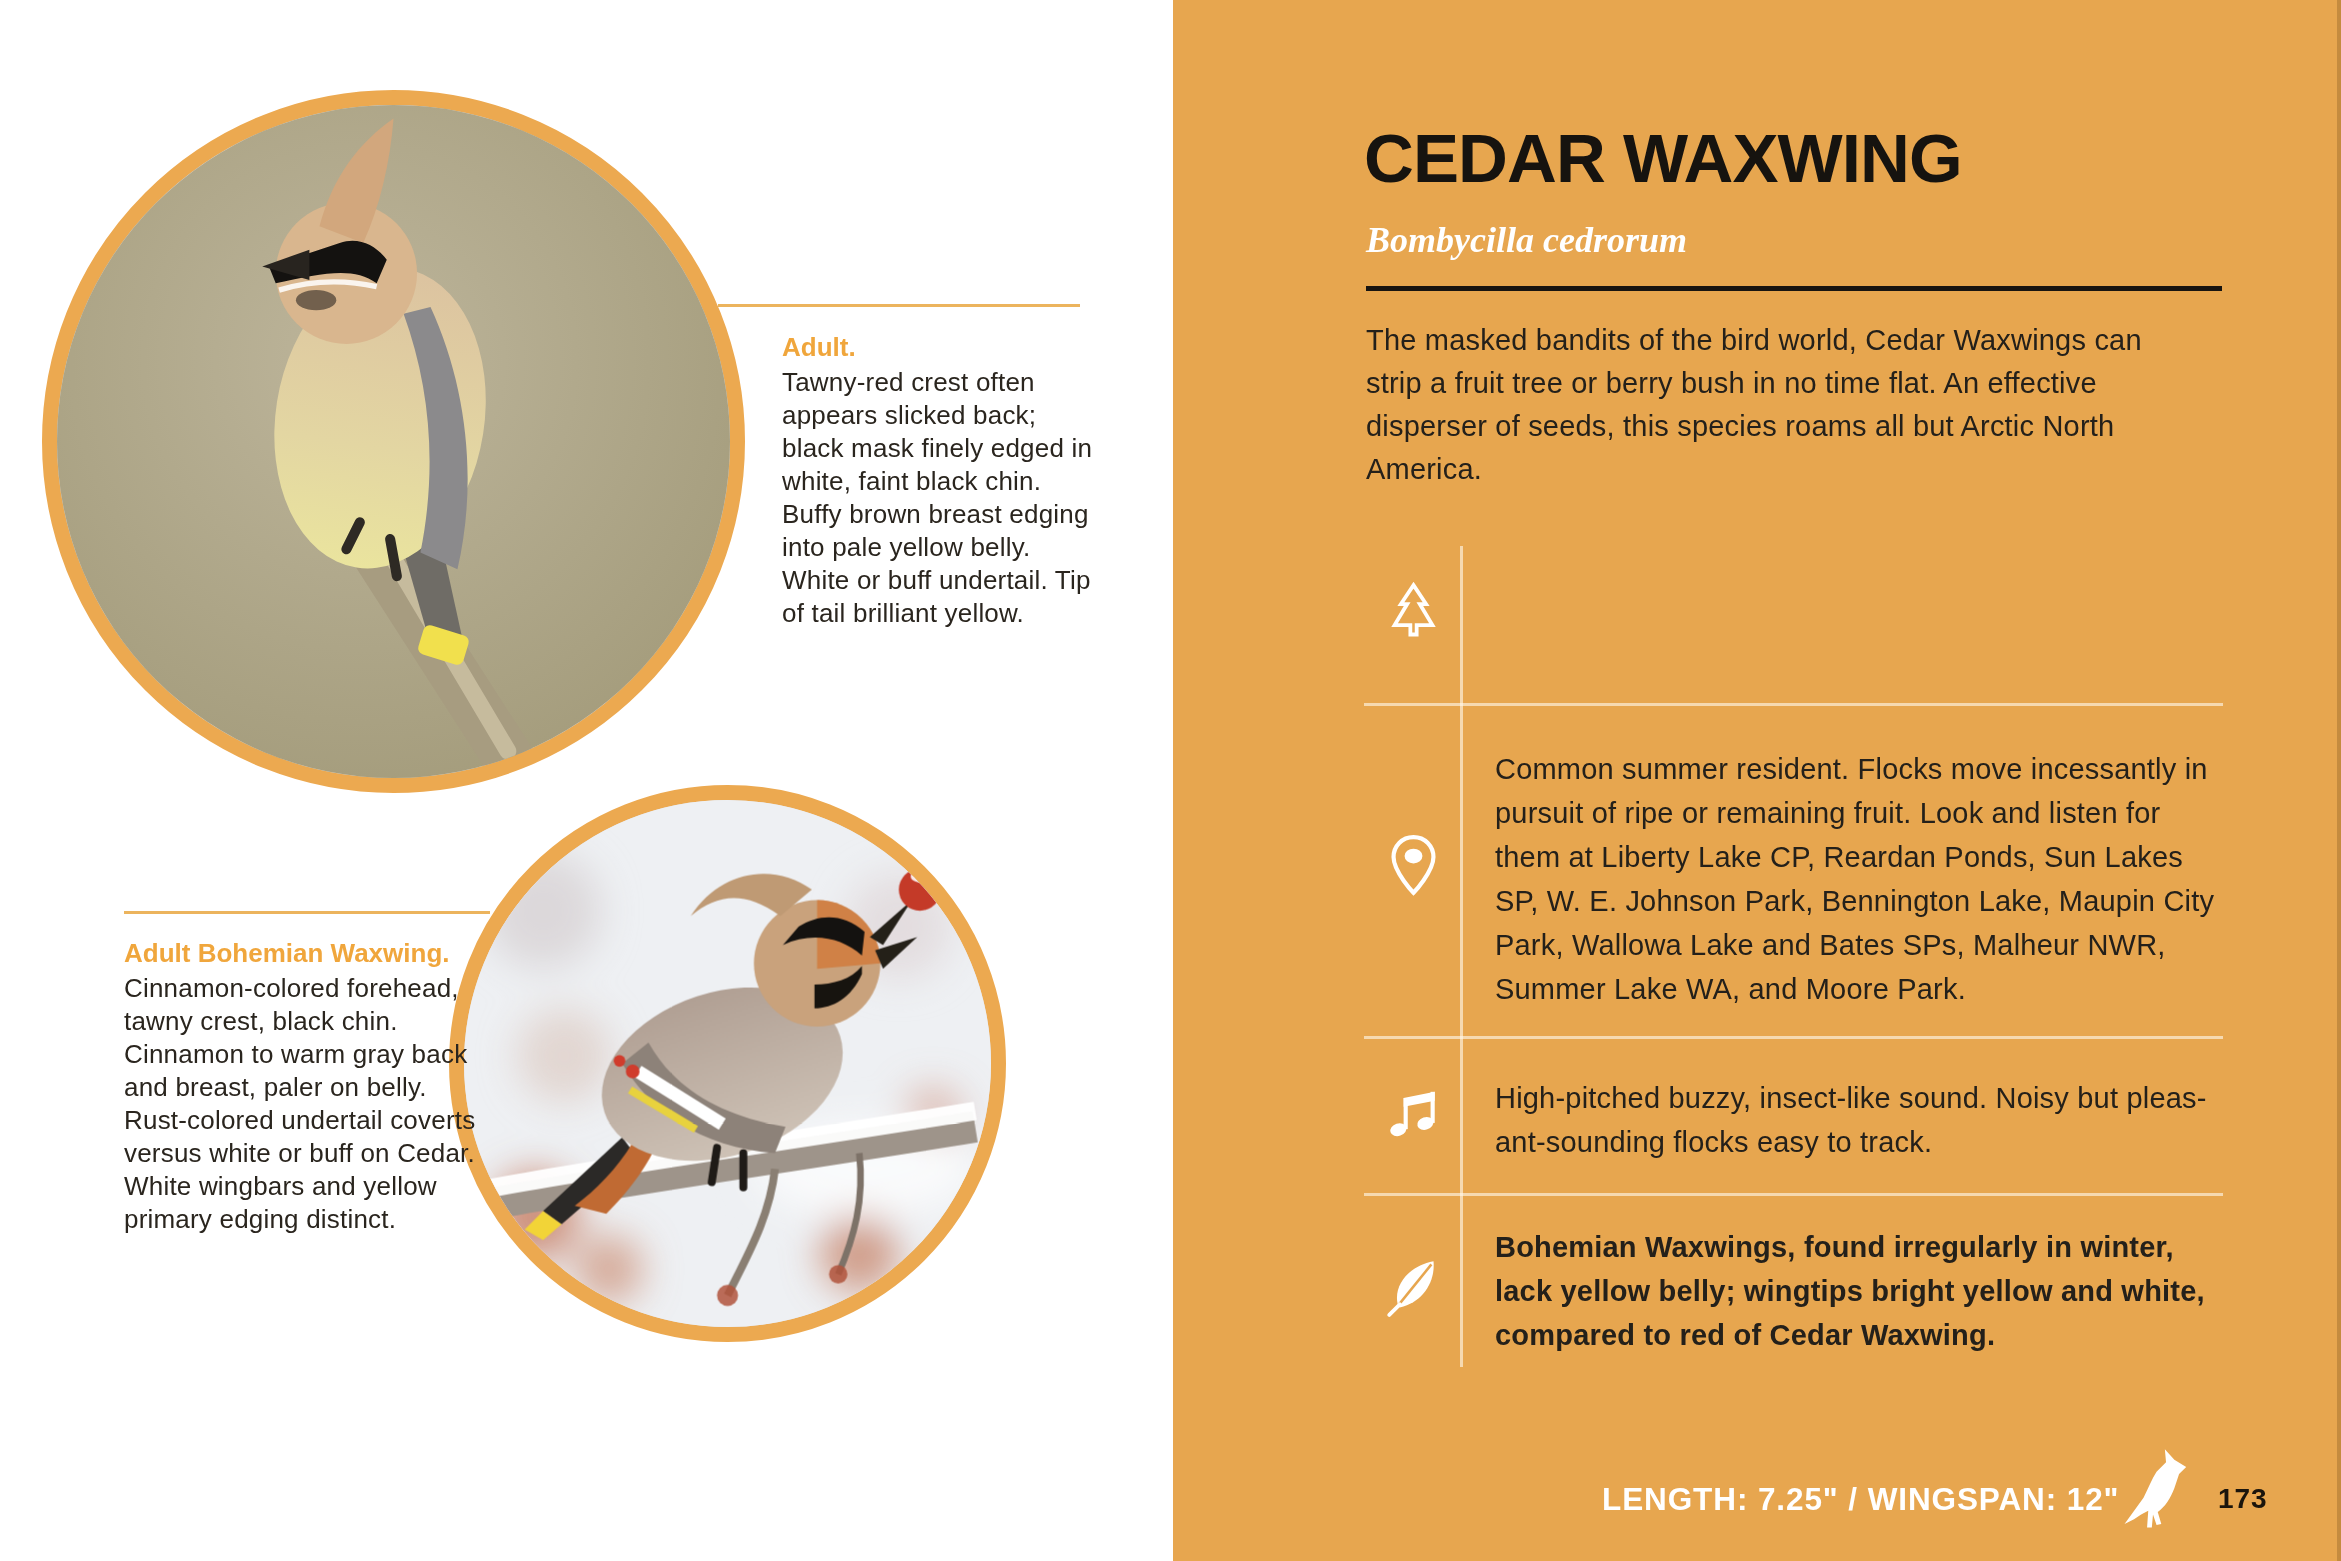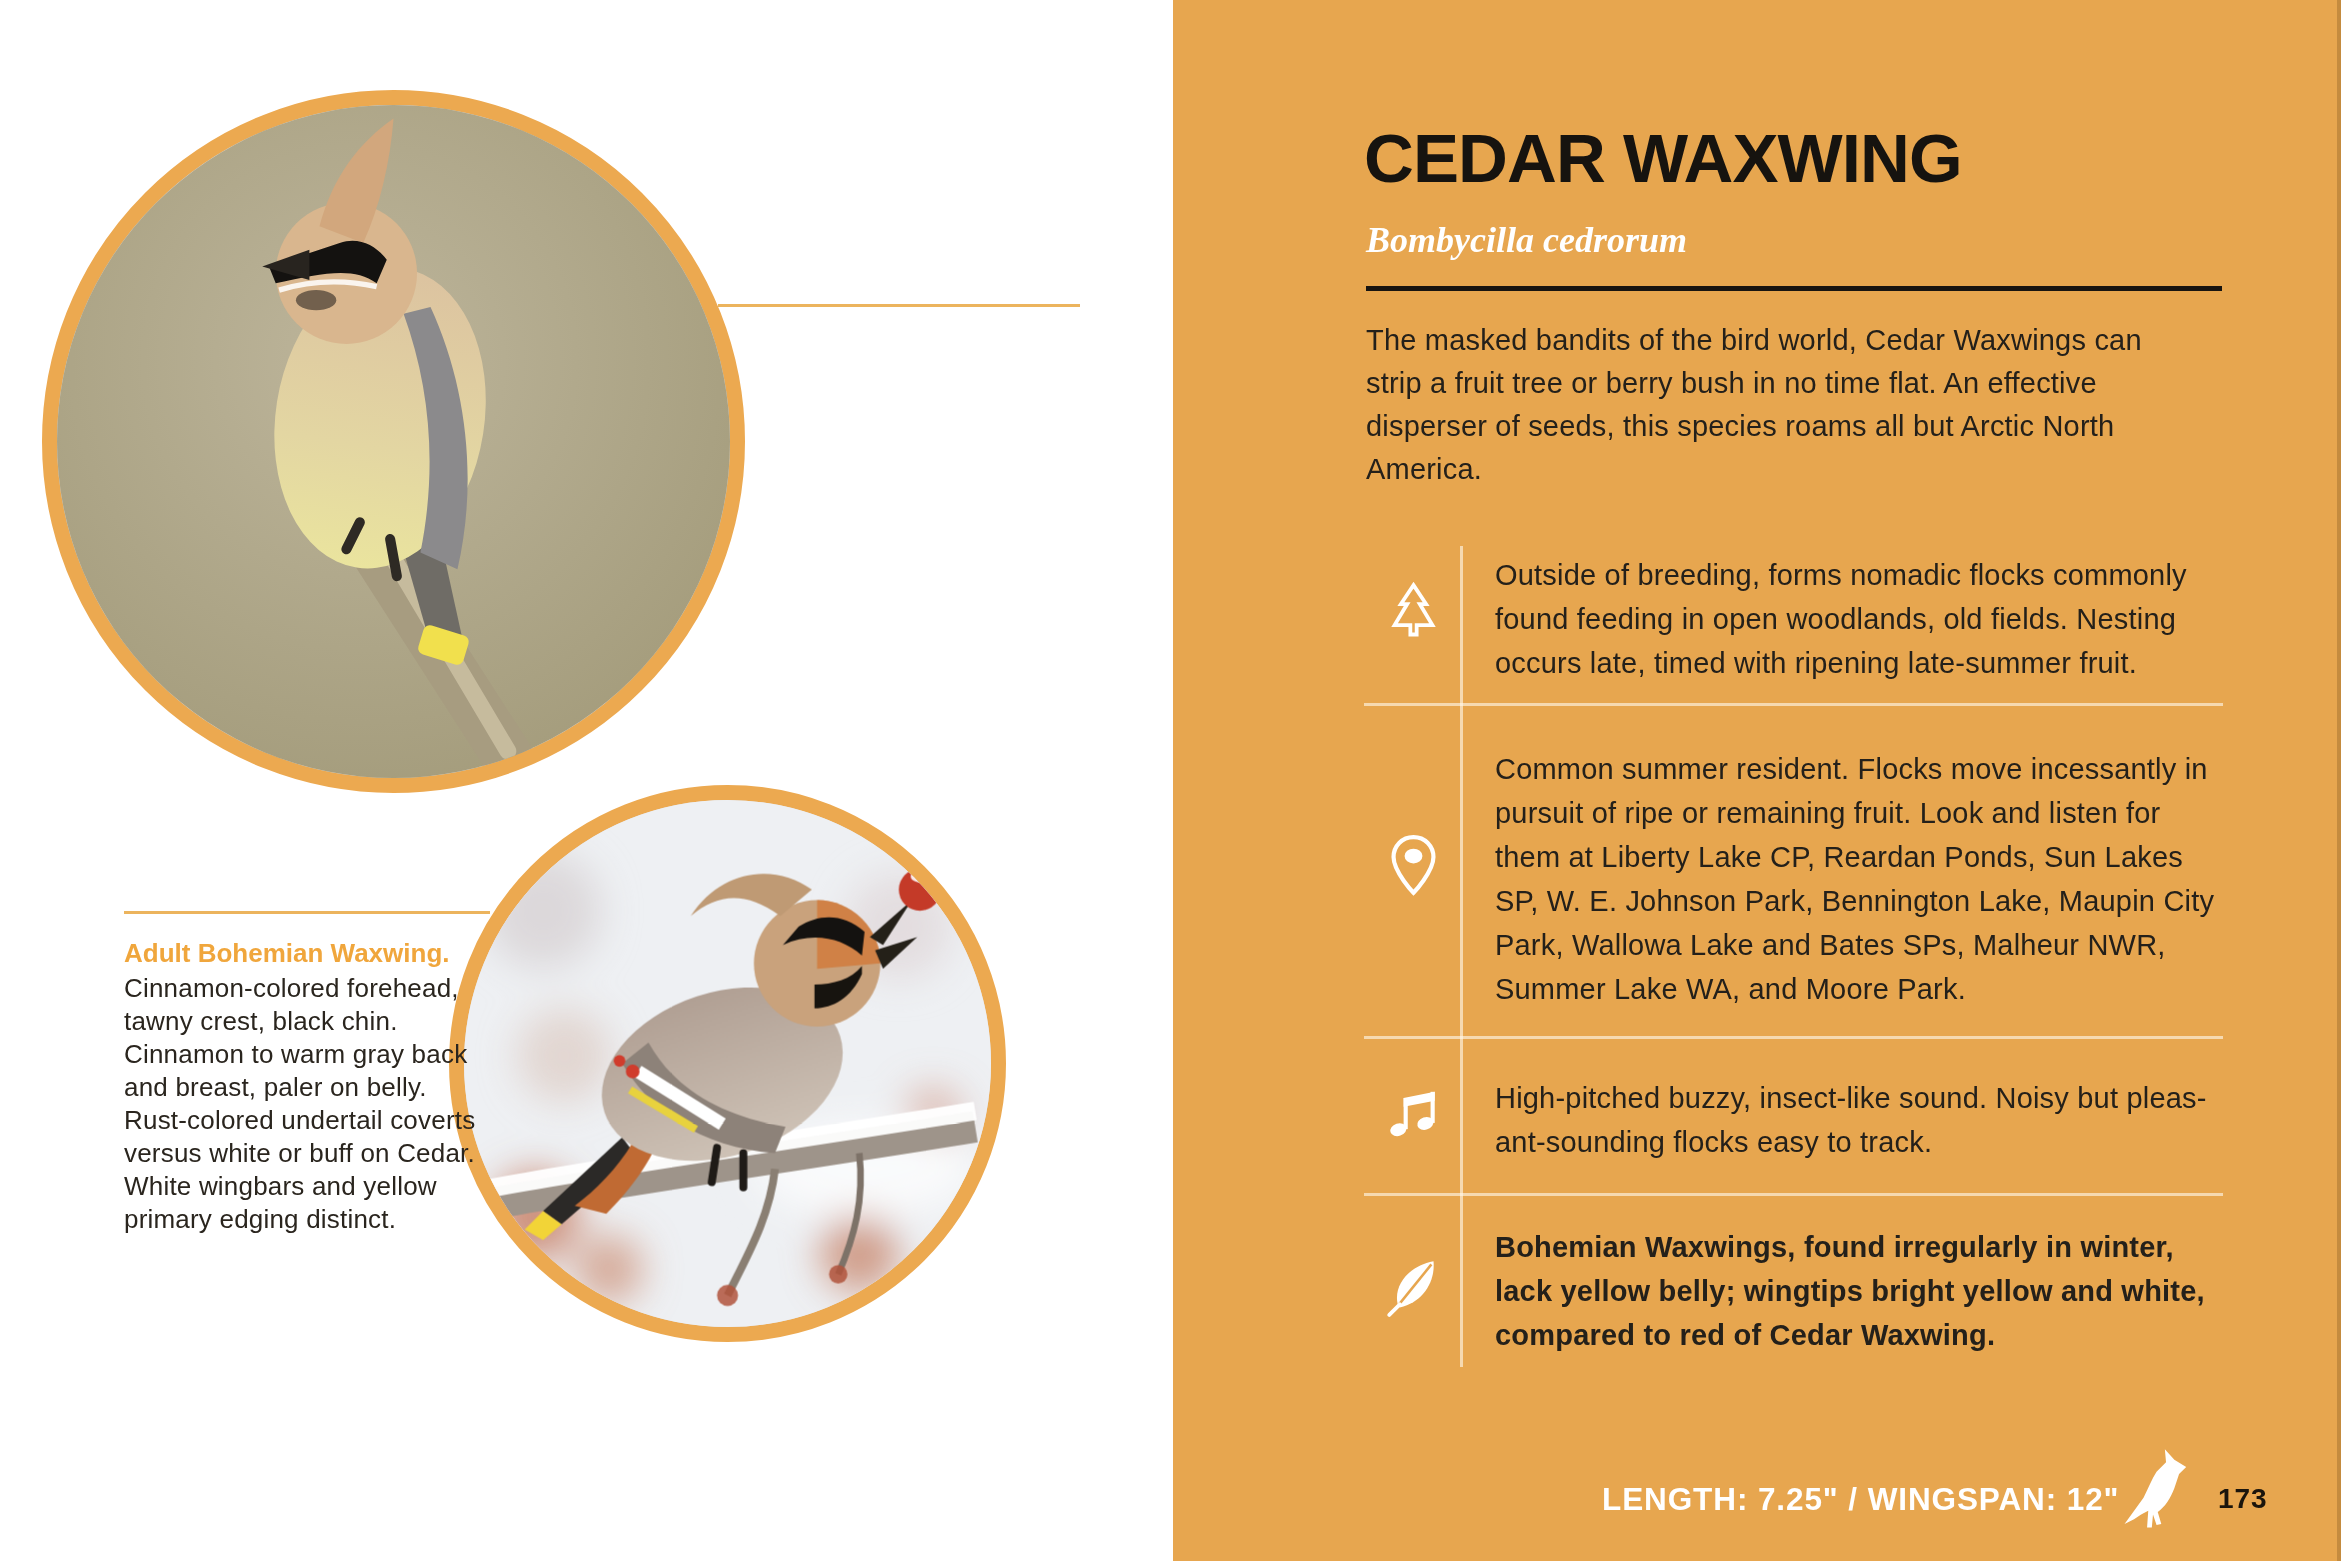--- a/index.html
+++ b/index.html
@@ -74,20 +74,24 @@
         <path d="M78 36 C82 21 90 11 100 4 C99 17 96 30 91 41 Z" fill="#d2a77d"></path>
         <path d="M63 48 L84 41 C90 39 95 42 98 46 L95 53 C88 48 79 50 65 53 Z" fill="#141210"></path>
         <path d="M66 55 C76 52 86 52 95 54" stroke="#ffffff" stroke-width="1.6" fill="none" opacity="0.85"></path>
         <path d="M61 48 L75 43 L75 52 Z" fill="#28241f"></path>
         <ellipse cx="77" cy="58" rx="6" ry="3" fill="#3a332b" opacity="0.65"></ellipse>
         <path d="M90 124 L86 132 M99 129 L101 140" stroke="#2e2a24" stroke-width="3" stroke-linecap="round"></path>
       </svg>
     </div>
 
     <div class="caption-rule" id="rule1"></div>
+    <div class="caption" id="caption1">
+      <p class="cap-head">Adult.</p>
+      <p class="cap-body">Tawny-red crest often appears slicked back; black mask finely edged in white, faint black chin. Buffy brown breast edging into pale yellow belly. White or buff undertail. Tip of tail brilliant yellow.</p>
+    </div>
 
     <div class="photo-circle" id="circle2">
       <svg viewBox="0 0 200 200" preserveAspectRatio="xMidYMid slice">
         <defs>
           <filter id="blur1" x="-40%" y="-40%" width="180%" height="180%">
               <feGaussianBlur stdDeviation="7"></feGaussianBlur>
             </filter>
           <linearGradient id="body2" x1="0" y1="0" x2="0" y2="1">
             <stop offset="0%" stop-color="#b1a094"></stop>
               <stop offset="100%" stop-color="#cec2b6"></stop>
@@ -166,21 +170,20 @@
     <rect x="15.5" y="14.5" width="4" height="30" fill="#ffffff"></rect>
     <rect x="41.5" y="8.5" width="4" height="30" fill="#ffffff"></rect>
     <polygon points="15.5,14.5 45.5,8.5 45.5,17 15.5,23" fill="#ffffff"></polygon>
   </svg>
   <svg class="section-icon" id="icon-feather" viewBox="0 0 54 58">
     <path d="M12 46 C8 30 20 10 46 5 C48 24 36 44 14 49 Z" fill="#ffffff"></path>
     <path d="M44 8 L10 50" stroke="#E7A64F" stroke-width="2.4"></path>
     <path d="M14 46 L4 56" stroke="#ffffff" stroke-width="3.6" stroke-linecap="round"></path>
   </svg>
 
-  <div class="section-text" id="stext1">Outside of breeding, forms nomadic flocks commonly found feeding in open woodlands, old fields. Nesting occurs late, timed with ripening late-summer fruit.</div>
   <div class="section-text" id="stext2">Common summer resident. Flocks move incessantly in pursuit of ripe or remaining fruit. Look and listen for them at Liberty Lake CP, Reardan Ponds, Sun Lakes SP, W. E. Johnson Park, Bennington Lake, Maupin City Park, Wallowa Lake and Bates SPs, Malheur NWR, Summer Lake WA, and Moore Park.</div>
   <div class="section-text" id="stext3">High-pitched buzzy, insect-like sound. Noisy but pleas­ant-sounding flocks easy to track.</div>
   <div class="section-text" id="stext4">Bohemian Waxwings, found irregularly in winter, lack yellow belly; wingtips bright yellow and white, compared to red of Cedar Waxwing.</div>
 
   <div class="stats">LENGTH: 7.25" / WINGSPAN: 12"</div>
   <svg class="bird-sil" viewBox="0 0 60 70">
     <path d="M58 16 L48 10 L40 1 L41 12 L33 20 C29 26 26 34 22 42 L6 64 L14 60 L20 56 L26 53 L25 67 L29 67 L30 56 L33 65 L37 64 L34 54 C40 50 45 42 48 34 L52 22 Z" fill="#ffffff"></path>
   </svg>
   <div class="page-num">173</div>
 

